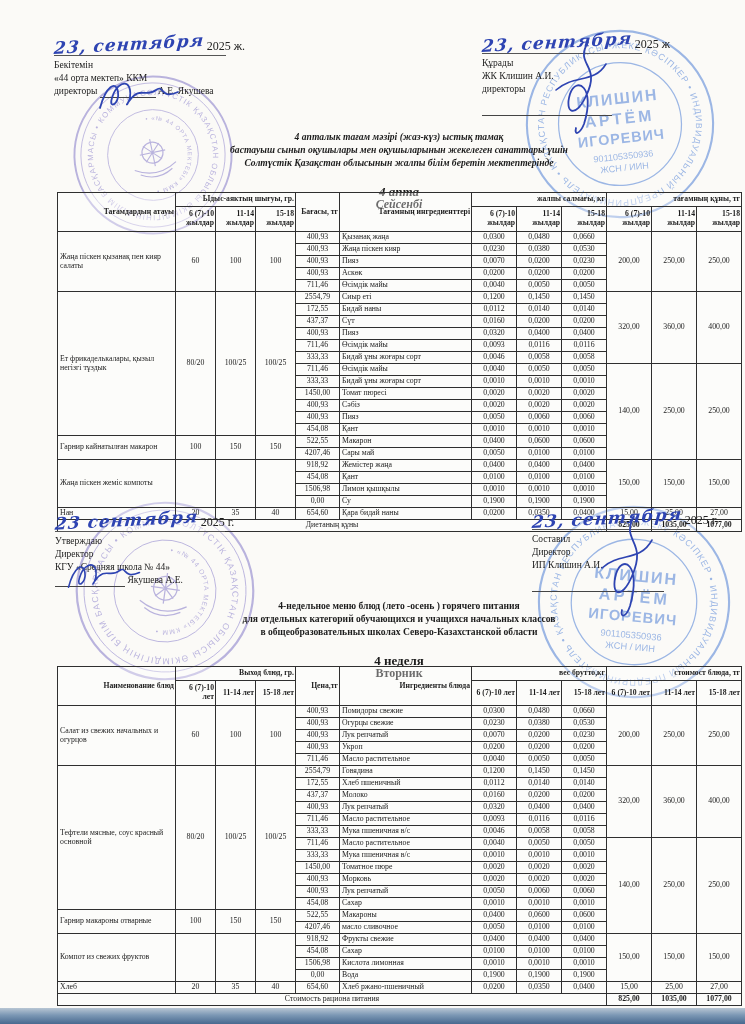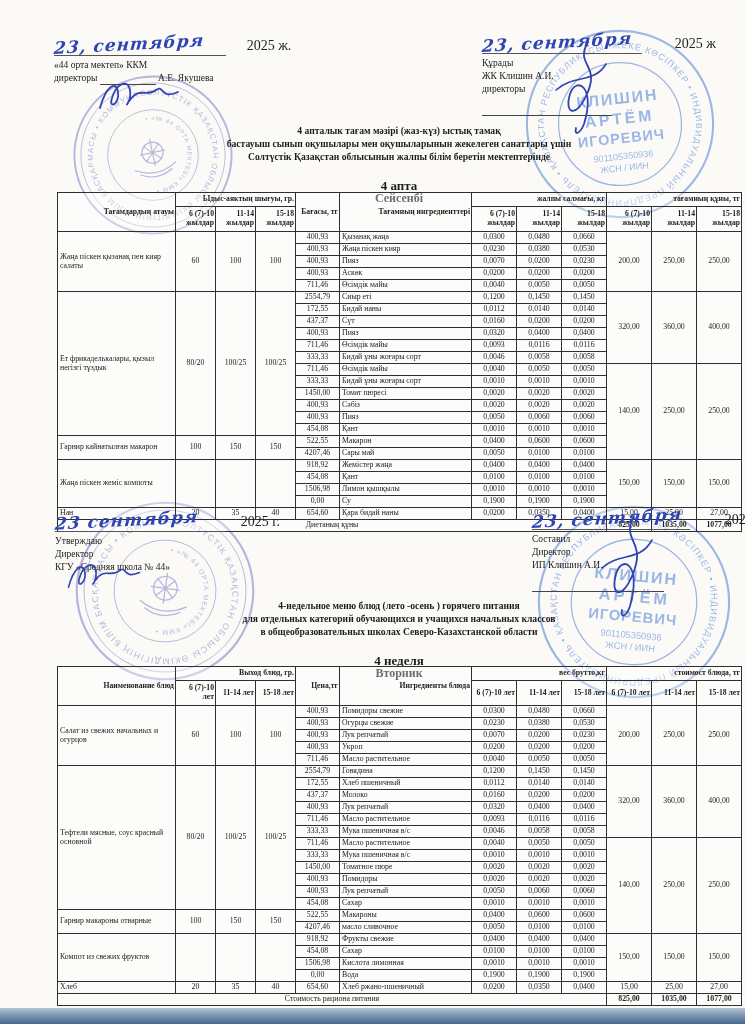--- a/index.html
+++ b/index.html
@@ -9,21 +9,21 @@
     font-family:"Liberation Serif", serif; color:#1c1c1c;
   }
   
   .approval{position:absolute; font-size:9.5px; line-height:13px; z-index:3;}
   .hand{
     font-family:"DejaVu Serif", serif; font-style:italic; font-weight:bold;
     font-size:17px; letter-spacing:1px; color:var(--ink,#2e44b2);
     display:inline-block; transform:rotate(-3deg) skewX(-8deg);
   }
   .hand-date-line{border-bottom:1px solid #555; padding-bottom:1px; margin-bottom:3px; white-space:nowrap;}
-  .print-date{font-size:14px; color:#222;margin-left:40px;}
+  .print-date{font-size:12px; color:#222;}
   .uline{display:inline-block; border-bottom:1px solid #444; height:9px; vertical-align:bottom;}
   .sig{position:absolute; z-index:4;}
   .sig path{stroke:var(--ink,#2e44b2); fill:none; stroke-linecap:round; stroke-linejoin:round;}
   
   .stamp{position:absolute; z-index:2; pointer-events:none;}
   
   .doc-title{position:absolute; left:57px; width:684px; text-align:center; font-weight:bold; z-index:3;}
   .doc-title .tl{font-size:9.6px; line-height:13px;}
   .doc-title .wk{font-size:13px; line-height:12px; margin-top:17px;}
   .doc-title .dy{font-size:12px; line-height:12px;}
@@ -52,20 +52,21 @@
 </head>
 <body>
 
 <div class="page">
 
   <div class="approval" style="left:54px; top:38px; width:250px;">
     <div class="hand-date-line" style="width:172px;">
       <span class="hand">23, сентября</span>
       <span class="print-date">2025 ж.</span>
     </div>
+    <div>Бекітемін</div>
     <div>«44 орта мектеп» ККМ</div>
     <div>
       <span>директоры</span>
       <span class="uline" style="width:56px;"></span>
       <span>А.Е. Якушева</span>
     </div>
     <svg class="sig" style="left:42px; top:38px;" width="86" height="44" viewBox="0 0 86 44">
       <path d="M4,32 C10,10 20,4 22,16 C24,28 12,34 16,22 C20,8 32,2 34,14 C36,26 26,34 34,24 C44,10 50,22 60,14 C68,8 64,24 82,16" stroke-width="1.8"></path>
     </svg>
   </div>
@@ -115,21 +116,21 @@
   <text fill="#4f80d6" font-size="9.2" letter-spacing="1.1" font-family="Liberation Sans, sans-serif"><textPath href="#st1r">ЖЕКЕ КӘСІПКЕР • ИНДИВИДУАЛЬНЫЙ ПРЕДПРИНИМАТЕЛЬ • ҚАЗАҚСТАН РЕСПУБЛИКАСЫ • СКО ГОРОД ПЕТРОПАВЛОВСК •</textPath></text>
   <g fill="#4f80d6" text-anchor="middle" font-family="Liberation Sans, sans-serif" font-weight="bold">
     <text x="100" y="79" font-size="16.5" letter-spacing="2">КЛИШИН</text>
     <text x="100" y="100" font-size="16.5" letter-spacing="3">АРТЁМ</text>
     <text x="100" y="120" font-size="15" letter-spacing="1">ИГОРЕВИЧ</text>
     <text x="100" y="137" font-size="9.5" font-weight="normal">901105350936</text>
     <text x="100" y="149" font-size="9.5" font-weight="normal">ЖСН / ИИН</text>
   </g>
 </svg></div>
 
-  <div class="doc-title" style="top:124px;">
+  <div class="doc-title" style="top:130px;font-style:italic;">
     <div class="tl">4 апталык тағам мәзірі (жаз-күз) ыстық тамақ</div>
     <div class="tl">бастауыш сынып оқушылары мен оқушыларынын жекелеген санаттары үшін</div>
     <div class="tl">Солтүстік Қазақстан облысынын жалпы білім беретін мектептерінде</div>
     <div class="wk">4 апта</div>
     <div class="dy">Сейсенбі</div>
   </div>
 
   <div class="tbl-wrap" style="top:192px;" id="kk-table">
       <table class="menu">
         <colgroup>
@@ -382,20 +383,24 @@
     </div>
 
   <div class="approval" style="left:55px; top:514px; width:250px;">
     <div class="hand-date-line" style="width:170px;">
       <span class="hand">23 сентября</span>
       <span class="print-date">2025 г.</span>
     </div>
     <div>Утверждаю</div>
     <div>Директор</div>
     <div>КГУ «Средняя школа № 44»</div>
+    <div>
+      <span class="uline" style="width:70px;"></span>
+      <span>Якушева А.Е.</span>
+    </div>
     <svg class="sig" style="left:6px; top:44px;" width="86" height="40" viewBox="0 0 86 44">
       <path d="M4,32 C10,10 20,4 22,16 C24,28 12,34 16,22 C20,8 32,2 34,14 C36,26 26,34 34,24 C44,10 50,22 60,14 C68,8 64,24 82,16" stroke-width="1.8"></path>
     </svg>
   </div>
 
   <div class="stamp" style="left:74px; top:500px; width:182px; height:182px; opacity:.5; transform:rotate(8deg);"><svg viewBox="0 0 200 200" width="100%" height="100%">
   <defs>
     <path id="st2r" d="M100,26 a74,74 0 1,1 -0.02,0"></path>
     <path id="st2n" d="M100,57 a43,43 0 1,1 -0.02,0"></path>
   </defs>
@@ -602,21 +607,21 @@
           </tr>
           <tr>
             <td class="cell-price">1450,00</td>
             <td class="cell-ingr">Томатное пюре</td>
             <td class="cell-w">0,0020</td>
             <td class="cell-w">0,0020</td>
             <td class="cell-w">0,0020</td>
           </tr>
           <tr>
             <td class="cell-price">400,93</td>
-            <td class="cell-ingr">Помидоры</td>
+            <td class="cell-ingr">Морковь</td>
             <td class="cell-w">0,0020</td>
             <td class="cell-w">0,0020</td>
             <td class="cell-w">0,0020</td>
           </tr>
           <tr>
             <td class="cell-price">400,93</td>
             <td class="cell-ingr">Лук репчатый</td>
             <td class="cell-w">0,0050</td>
             <td class="cell-w">0,0060</td>
             <td class="cell-w">0,0060</td>

